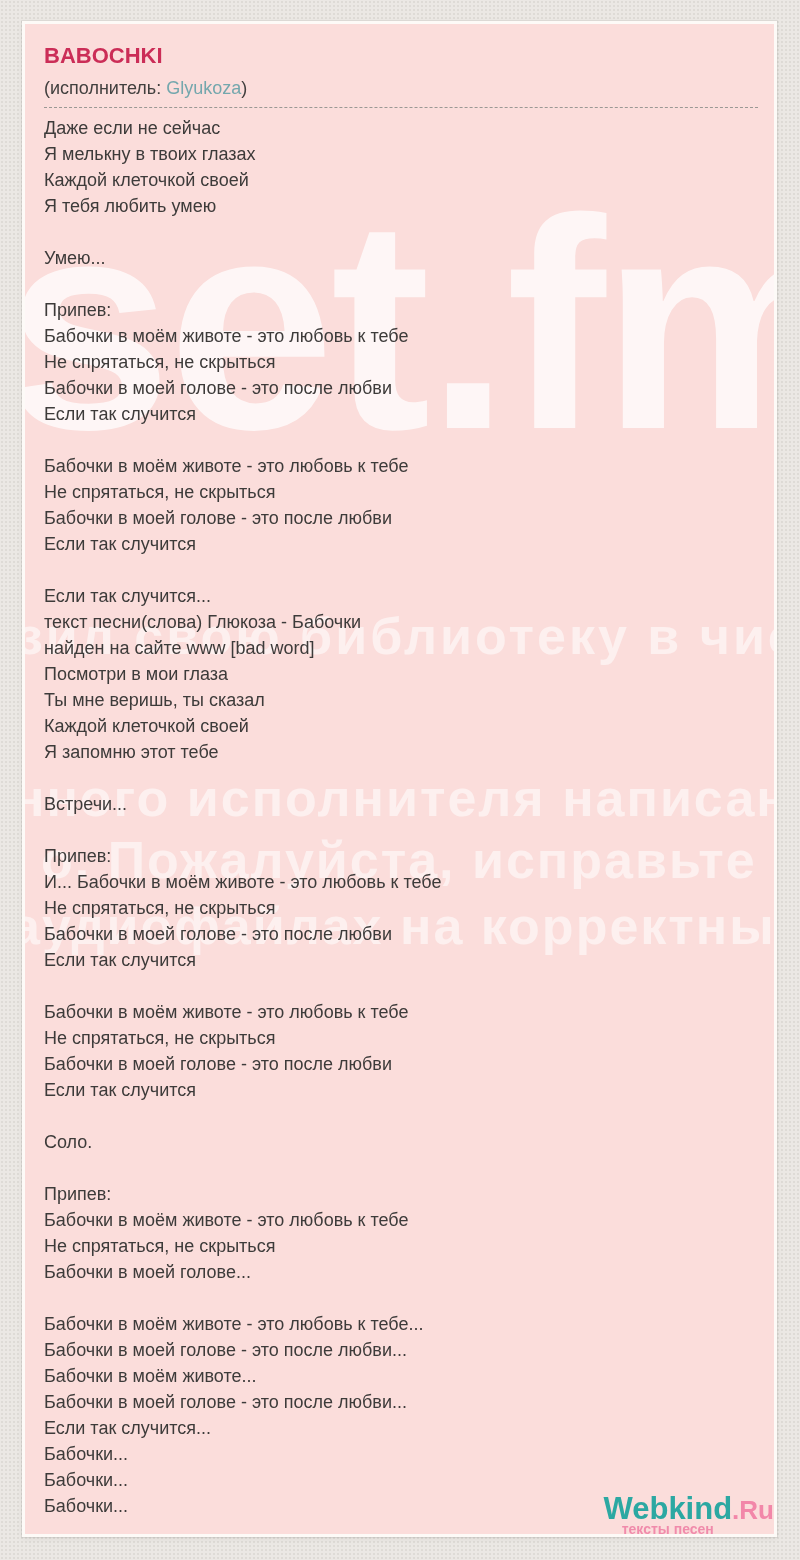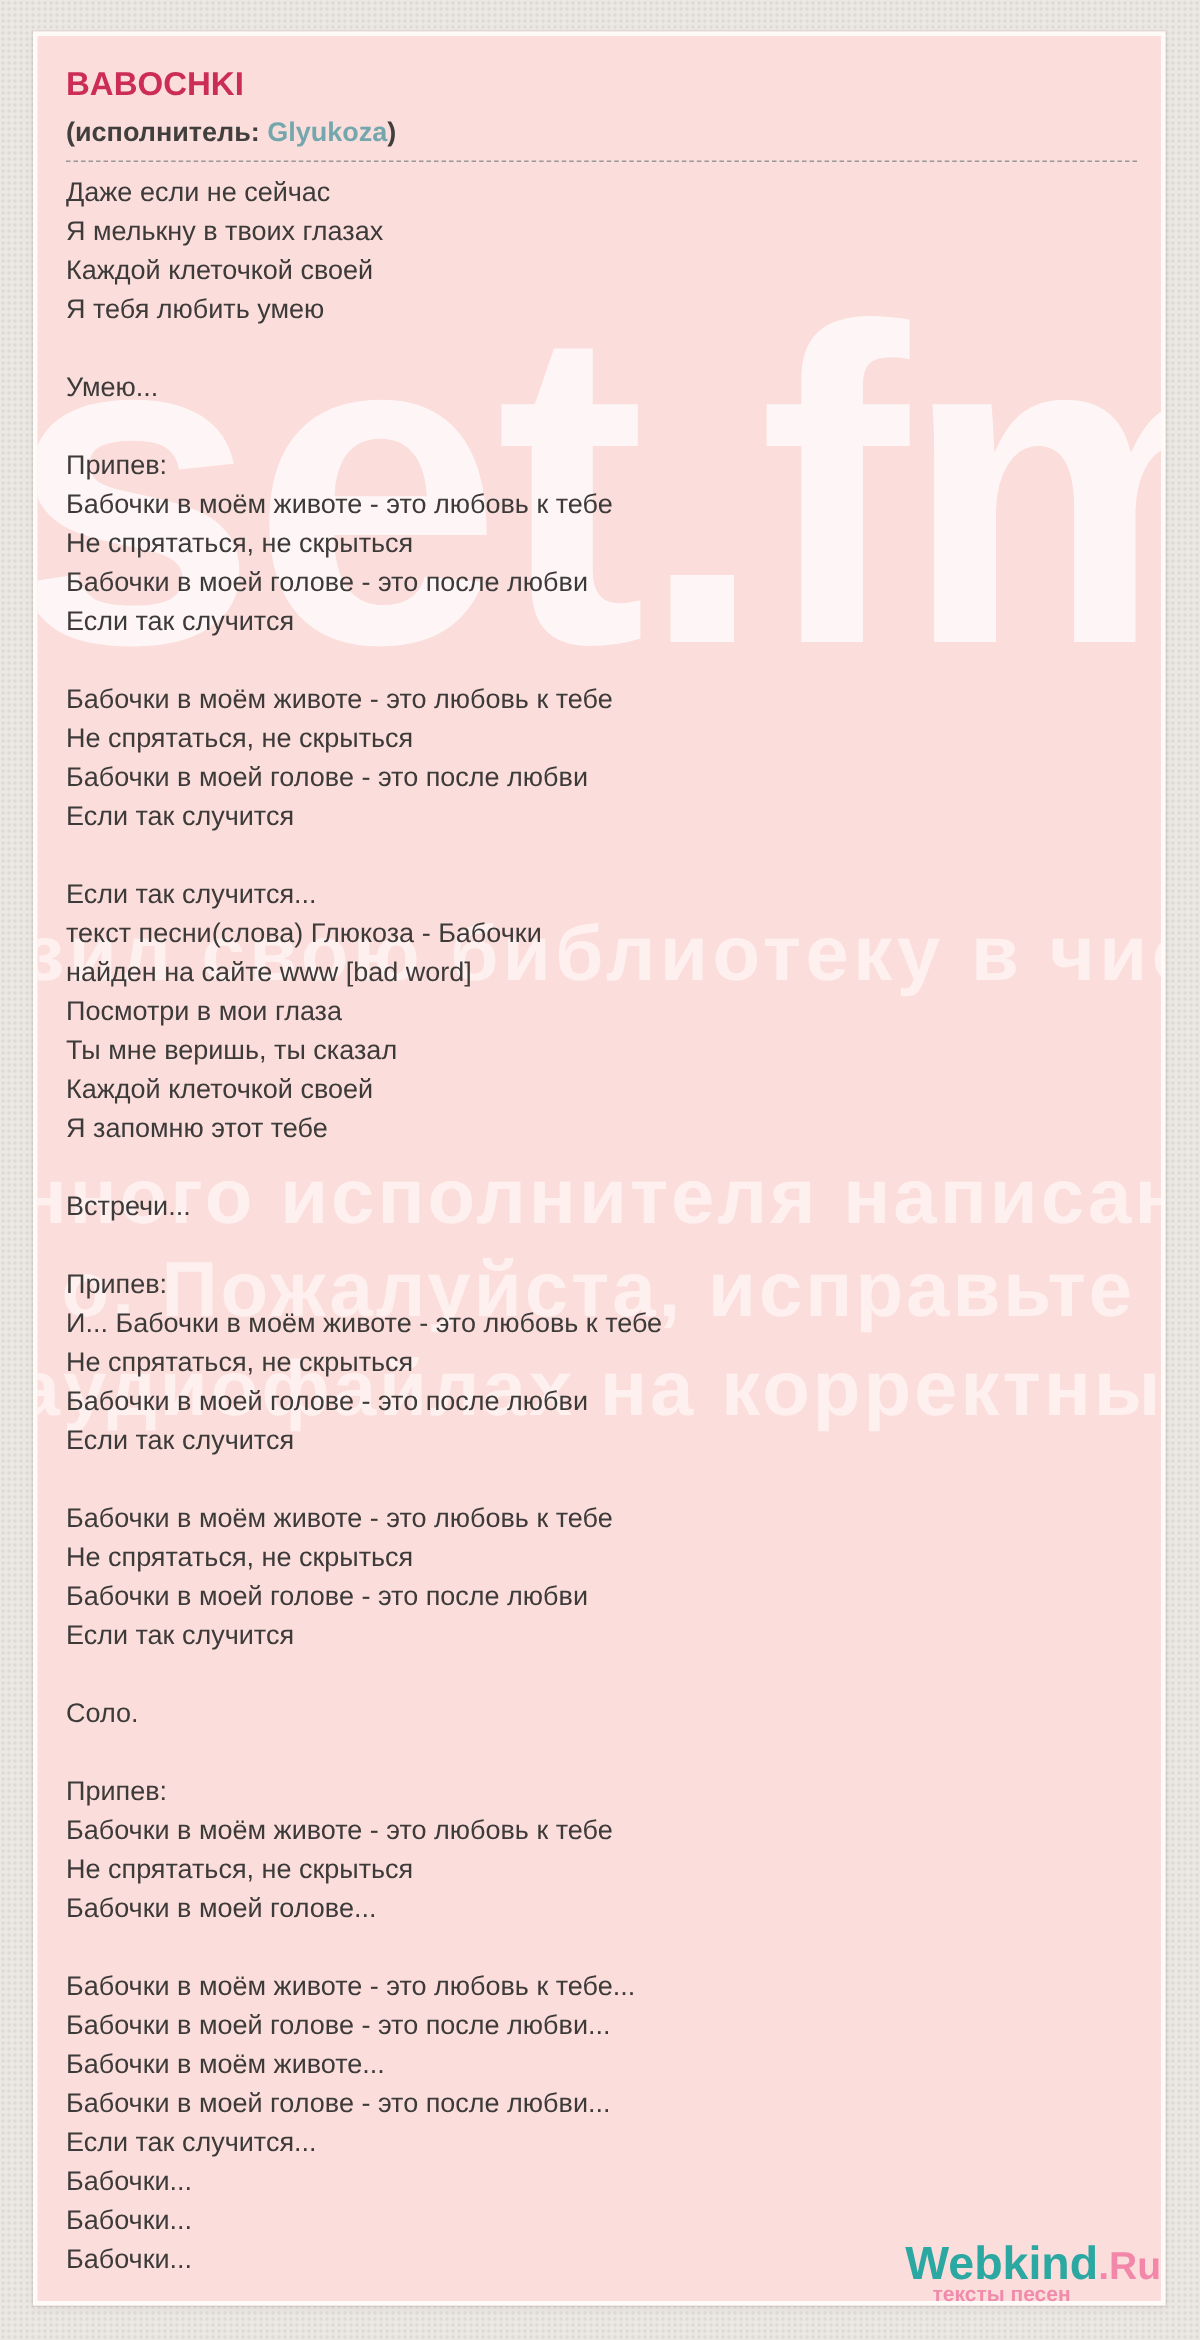--- a/index.html
+++ b/index.html
@@ -66,21 +66,20 @@
     color:#cb2d57;
     line-height:34px;
   }
   .artist-line{
     margin-top:3px;
     font-size:18px;
     color:#413f3e;
     line-height:24px;
     padding-bottom:7px;
     border-bottom:1px dashed #9a9894;
-    font-weight:bold;
   }
   .artist-link{
     color:#74a7ad;
     text-decoration:none;
     cursor:pointer;
   }
   .lyrics{
     margin-top:7px;
     font-size:18px;
     color:#3d3b3a;

